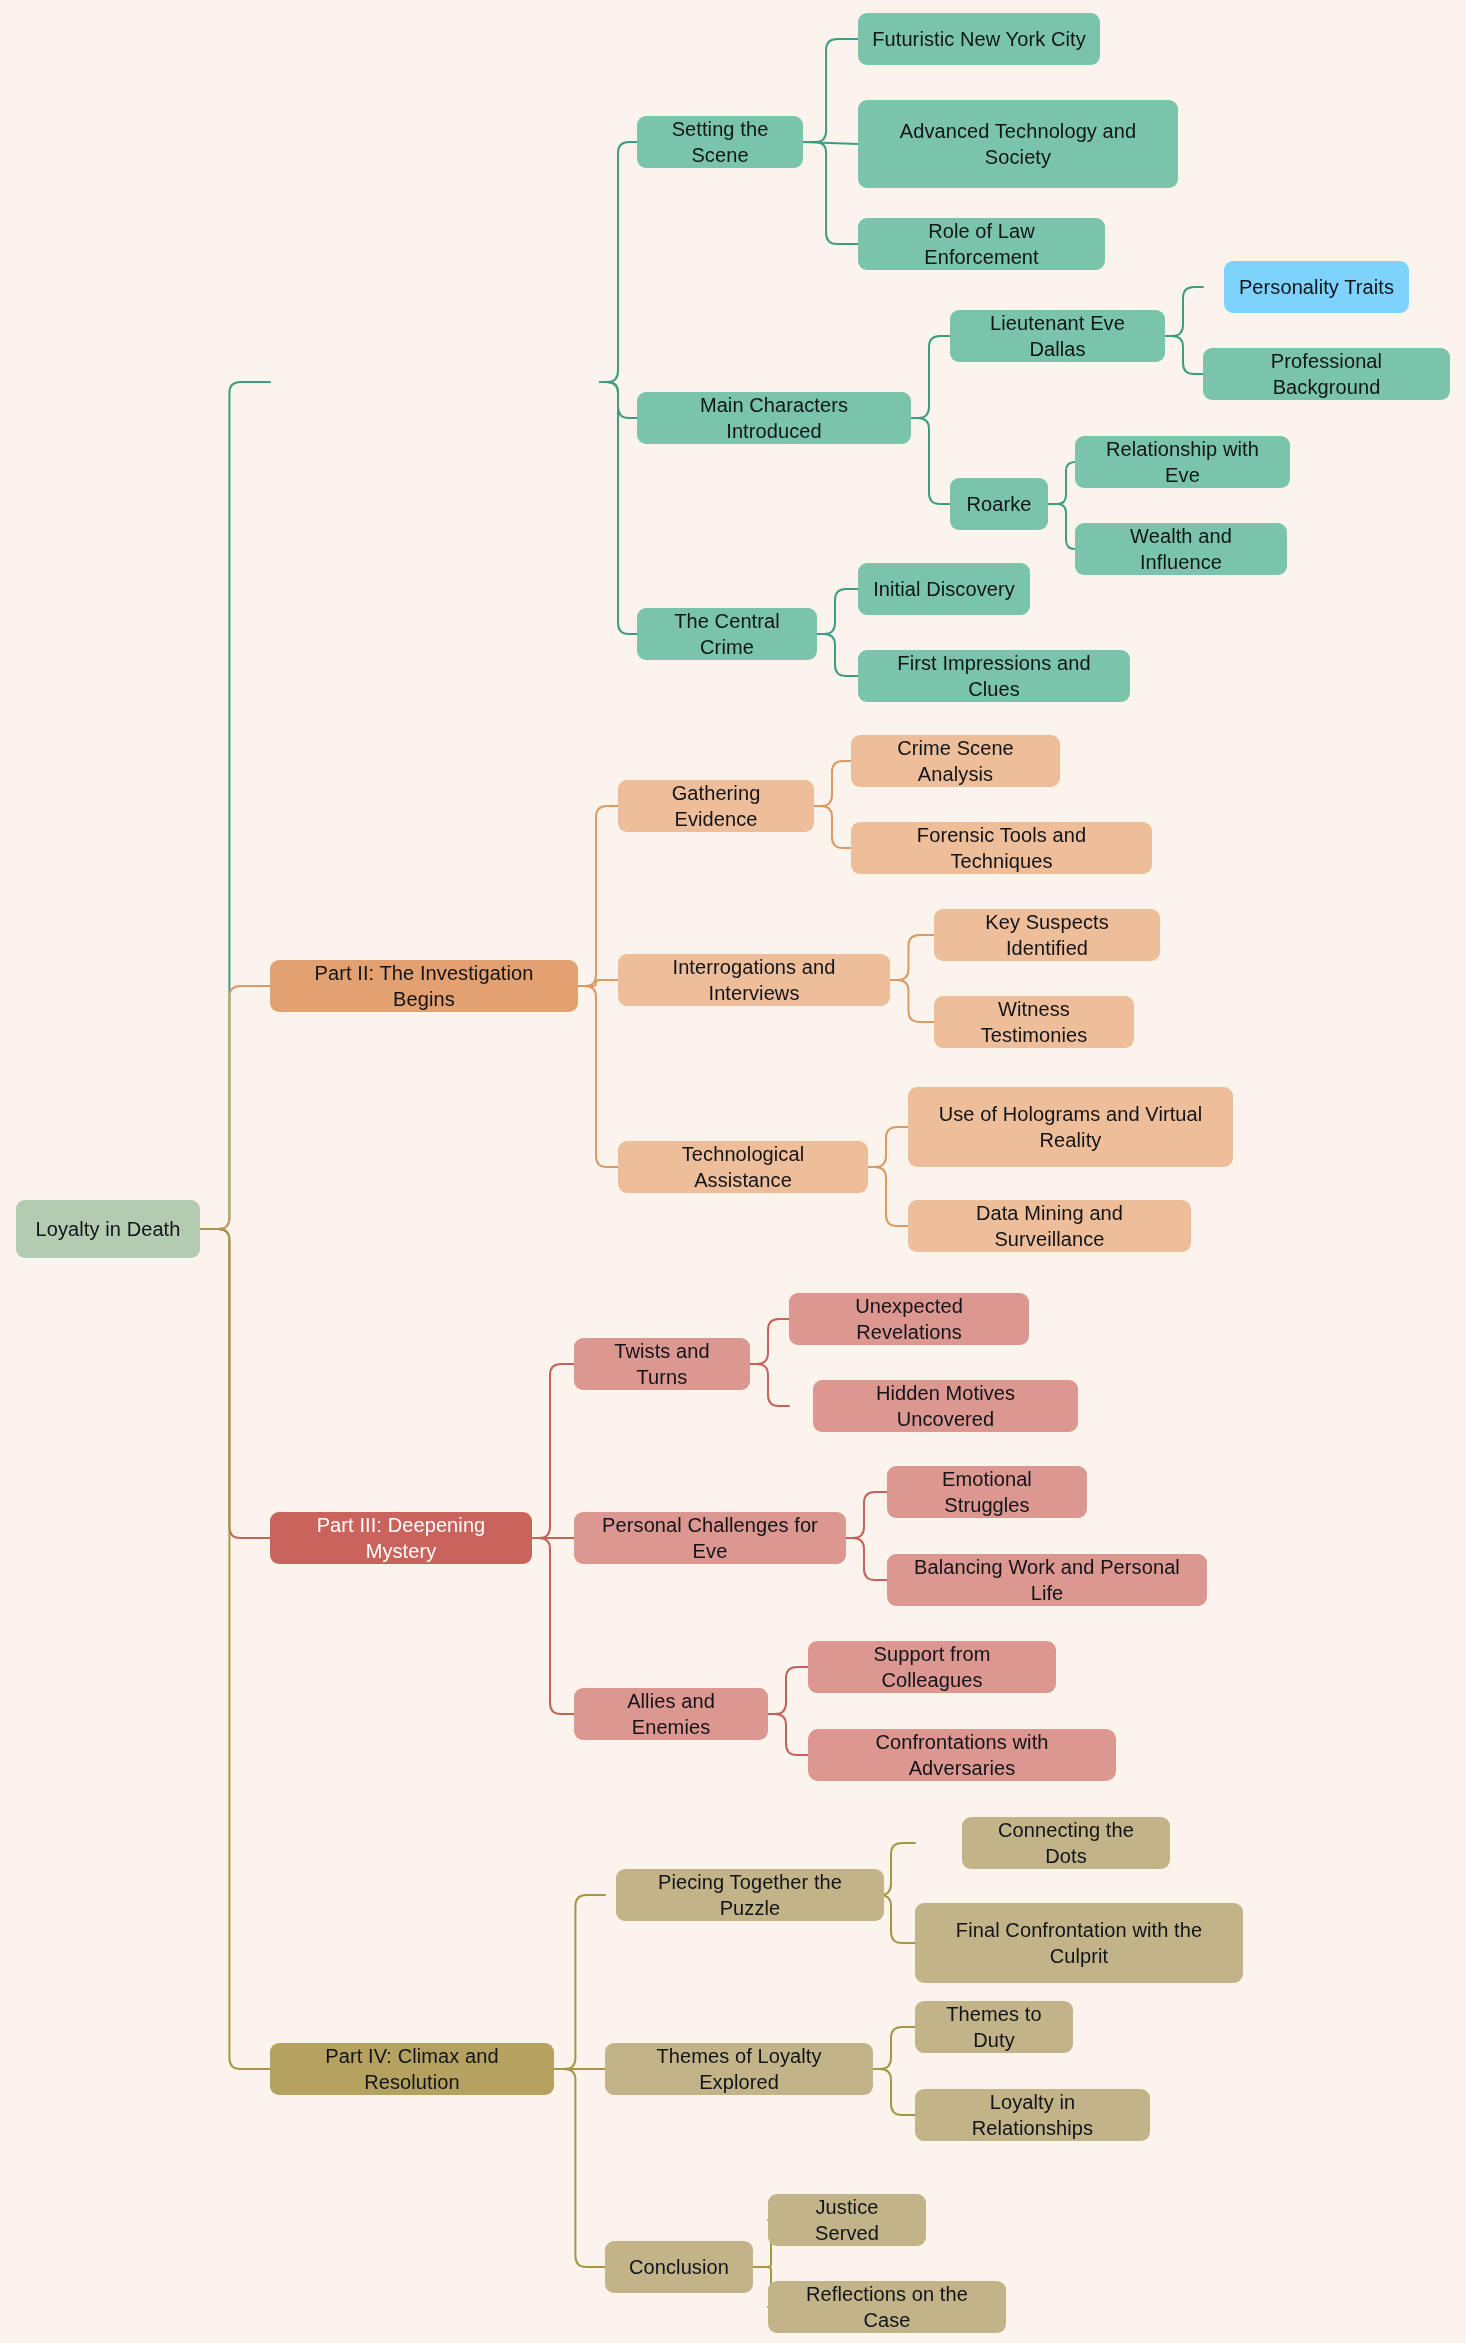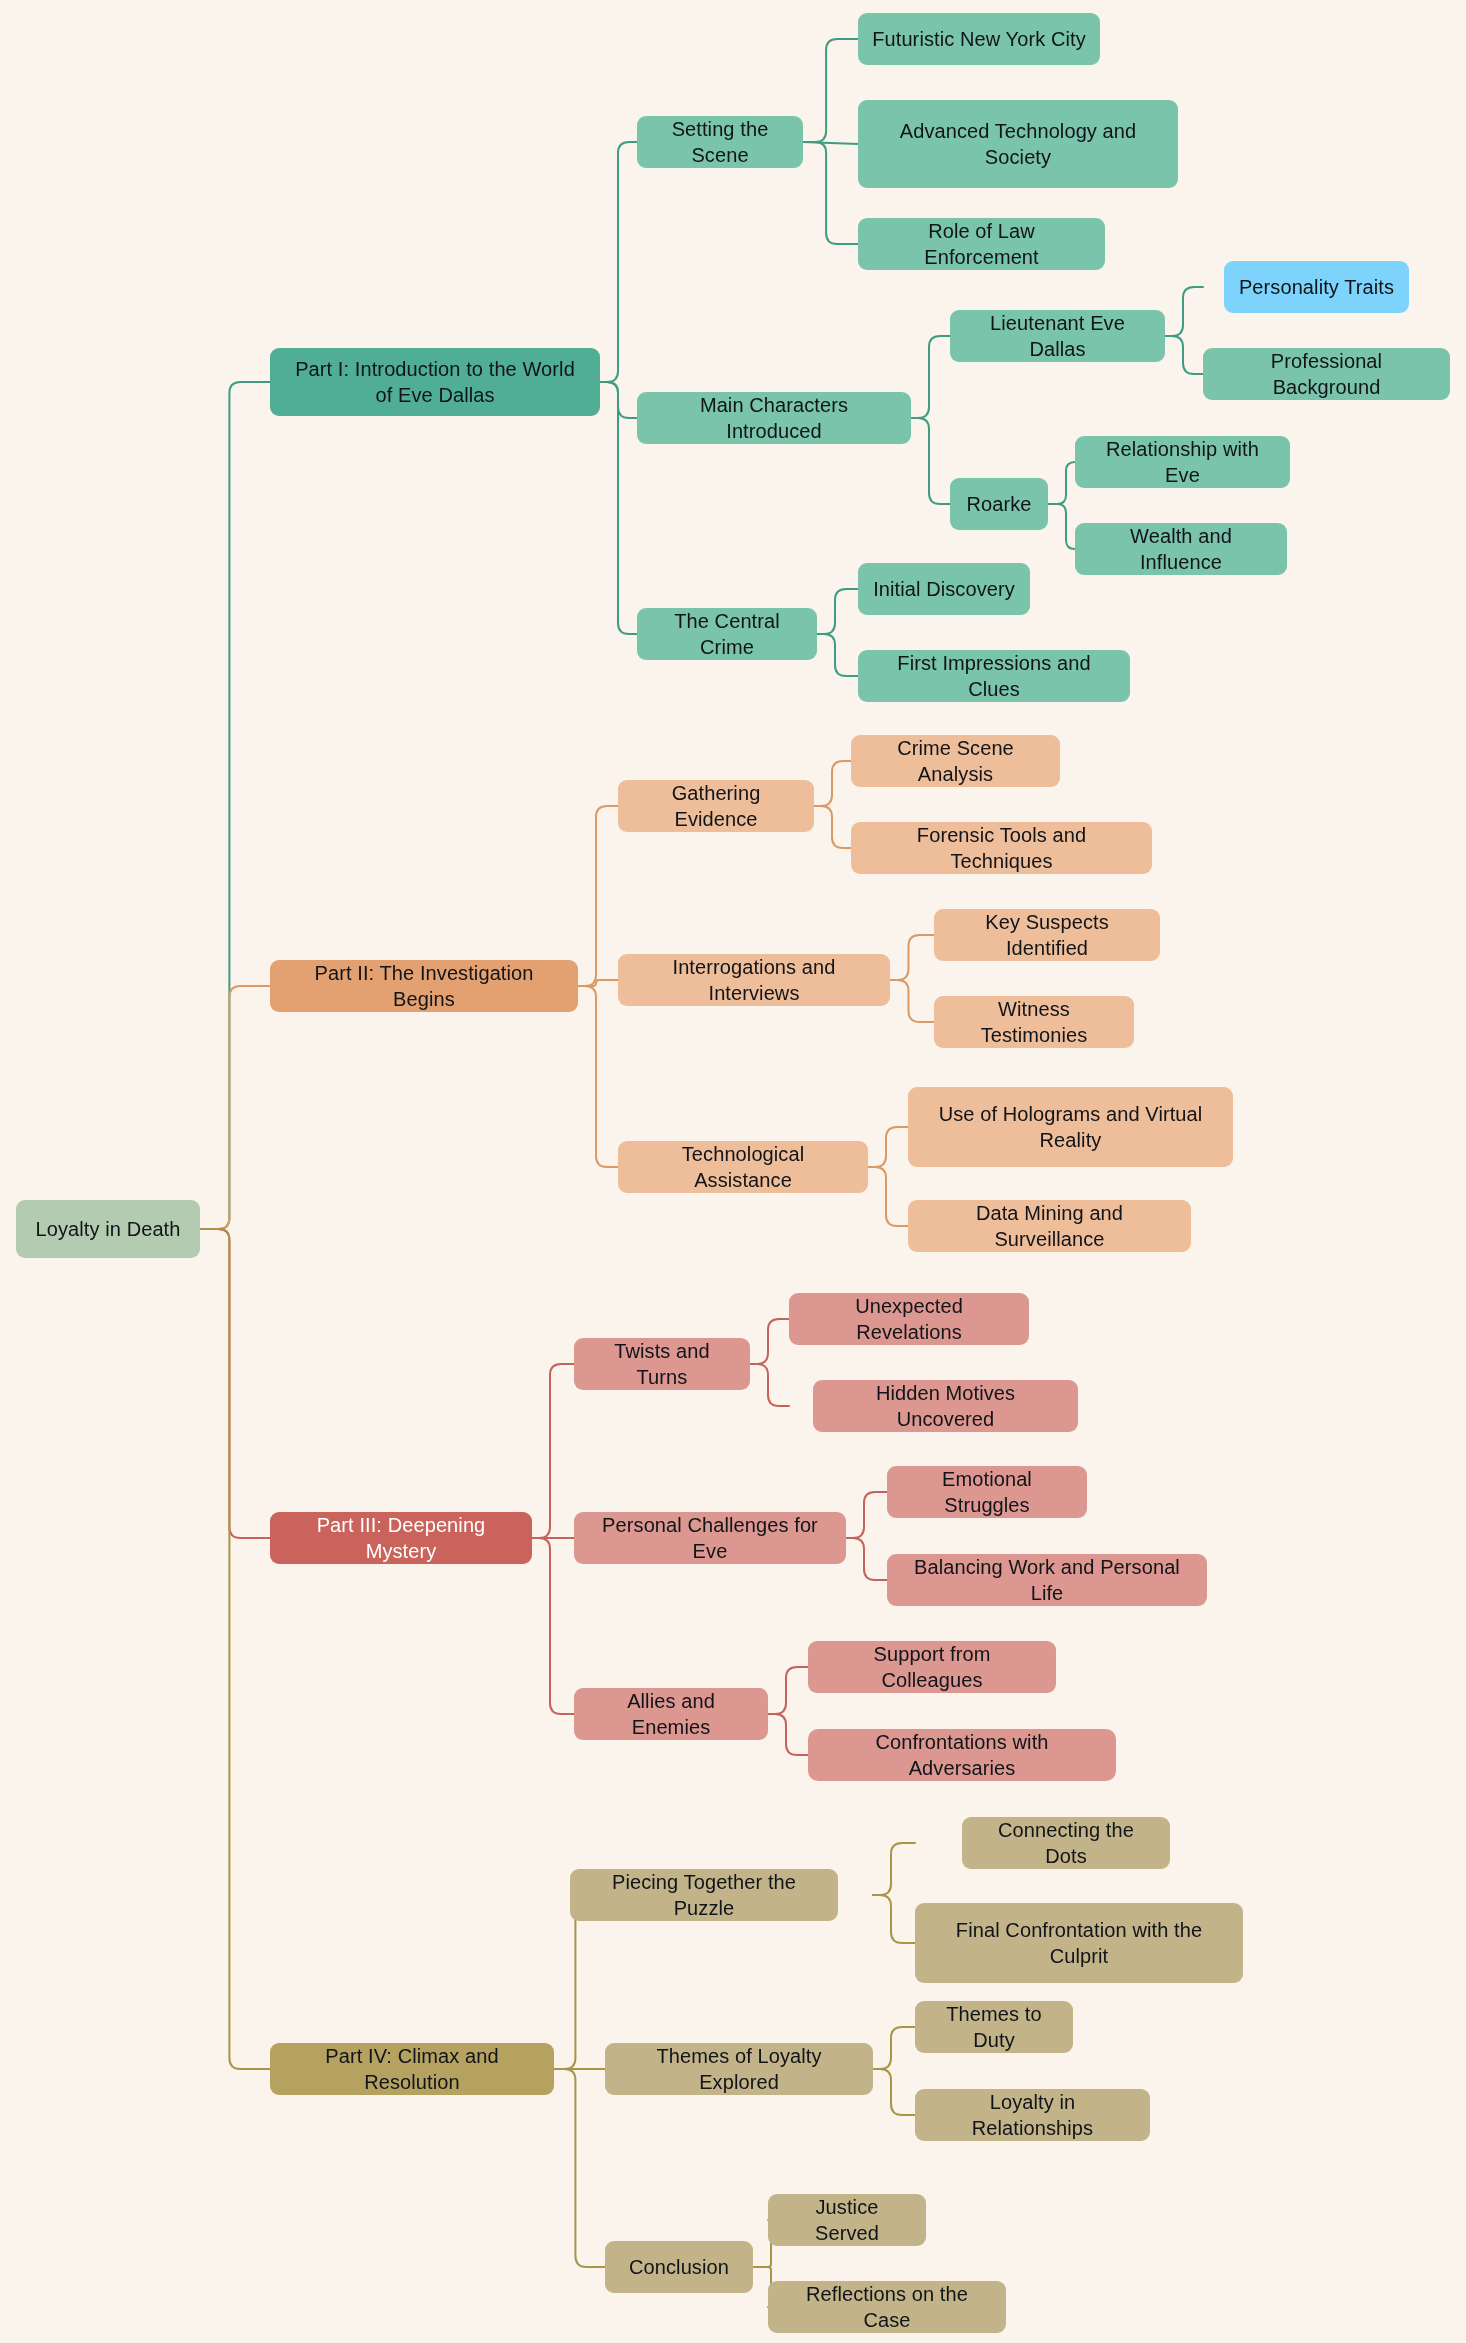--- a/index.html
+++ b/index.html
@@ -74,21 +74,20 @@
       <path d="M 554 2069 L 605 2069" fill="none" stroke="#a99547" stroke-width="2" stroke-linecap="round"></path>
       <path d="M 554 2069 L 564.42 2069 Q 575.42 2069 575.42 2080 L 575.42 2256 Q 575.42 2267 586.42 2267 L 605 2267" fill="none" stroke="#a99547" stroke-width="2" stroke-linecap="round"></path>
       <path d="M 873 1895 L 880 1895 Q 891 1895 891 1884 L 891 1854 Q 891 1843 902 1843 L 915 1843" fill="none" stroke="#a99547" stroke-width="2" stroke-linecap="round"></path>
       <path d="M 873 1895 L 880 1895 Q 891 1895 891 1906 L 891 1932 Q 891 1943 902 1943 L 915 1943" fill="none" stroke="#a99547" stroke-width="2" stroke-linecap="round"></path>
       <path d="M 873 2069 L 880 2069 Q 891 2069 891 2058 L 891 2038 Q 891 2027 902 2027 L 915 2027" fill="none" stroke="#a99547" stroke-width="2" stroke-linecap="round"></path>
       <path d="M 873 2069 L 880 2069 Q 891 2069 891 2080 L 891 2104 Q 891 2115 902 2115 L 915 2115" fill="none" stroke="#a99547" stroke-width="2" stroke-linecap="round"></path>
       <path d="M 753 2267 L 768 2267 Q 771 2267 771 2264 L 771 2223 Q 771 2220 774 2220 L 768 2220" fill="none" stroke="#a99547" stroke-width="2" stroke-linecap="round"></path>
       <path d="M 753 2267 L 768 2267 Q 771 2267 771 2270 L 771 2304 Q 771 2307 774 2307 L 768 2307" fill="none" stroke="#a99547" stroke-width="2" stroke-linecap="round"></path>
     </svg>
 <div class="node lvl0" style="left: 16px; top: 1200px; width: 184px; height: 58px; background: rgb(179, 203, 176);">Loyalty in Death</div>
-    <div class="node lvl1" style="left: 270px; top: 348px; width: 330px; height: 68px; background: rgb(79, 174, 148);">Part I: Introduction to the World of Eve Dallas</div>
     <div class="node lvl2" style="left: 637px; top: 116px; width: 166px; height: 52px; background: rgb(121, 196, 171);">Setting the Scene</div>
     <div class="node lvl3" style="left: 858px; top: 13px; width: 242px; height: 52px; background: rgb(121, 196, 171);">Futuristic New York City</div>
     <div class="node lvl3" style="left: 858px; top: 100px; width: 320px; height: 88px; background: rgb(121, 196, 171);">Advanced Technology and Society</div>
     <div class="node lvl3" style="left: 858px; top: 218px; width: 247px; height: 52px; background: rgb(121, 196, 171);">Role of Law Enforcement</div>
     <div class="node lvl2" style="left: 637px; top: 392px; width: 274px; height: 52px; background: rgb(121, 196, 171);">Main Characters Introduced</div>
     <div class="node lvl3" style="left: 950px; top: 310px; width: 215px; height: 52px; background: rgb(121, 196, 171);">Lieutenant Eve Dallas</div>
     <div class="node lvl3" style="left: 1203px; top: 261px; width: 185px; height: 52px; background: #7dd3fc; margin-left: 21px;">Personality Traits</div>
     <div class="node lvl3" style="left: 1203px; top: 348px; width: 247px; height: 52px; background: rgb(121, 196, 171);">Professional Background</div>
     <div class="node lvl3" style="left: 950px; top: 478px; width: 98px; height: 52px; background: rgb(121, 196, 171);">Roarke</div>
     <div class="node lvl3" style="left: 1075px; top: 436px; width: 215px; height: 52px; background: rgb(121, 196, 171);">Relationship with Eve</div>
@@ -110,21 +109,21 @@
     <div class="node lvl2" style="left: 574px; top: 1338px; width: 176px; height: 52px; background: rgb(220, 151, 145);">Twists and Turns</div>
     <div class="node lvl3" style="left: 789px; top: 1293px; width: 240px; height: 52px; background: rgb(220, 151, 145);">Unexpected Revelations</div>
     <div class="node lvl3" style="left: 789px; top: 1380px; width: 265px; height: 52px; background: rgb(220, 151, 145); margin-left: 24px;">Hidden Motives Uncovered</div>
     <div class="node lvl2" style="left: 574px; top: 1512px; width: 272px; height: 52px; background: rgb(220, 151, 145);">Personal Challenges for Eve</div>
     <div class="node lvl3" style="left: 887px; top: 1466px; width: 200px; height: 52px; background: rgb(220, 151, 145);">Emotional Struggles</div>
     <div class="node lvl3" style="left: 887px; top: 1554px; width: 320px; height: 52px; background: rgb(220, 151, 145);">Balancing Work and Personal Life</div>
     <div class="node lvl2" style="left: 574px; top: 1688px; width: 194px; height: 52px; background: rgb(220, 151, 145);">Allies and Enemies</div>
     <div class="node lvl3" style="left: 808px; top: 1641px; width: 248px; height: 52px; background: rgb(220, 151, 145);">Support from Colleagues</div>
     <div class="node lvl3" style="left: 808px; top: 1729px; width: 308px; height: 52px; background: rgb(220, 151, 145); border-radius: 10px;">Confrontations with Adversaries</div>
     <div class="node lvl1" style="left: 270px; top: 2043px; width: 284px; height: 52px; background: rgb(181, 162, 96);">Part IV: Climax and Resolution</div>
-    <div class="node lvl2" style="left: 570px; top: 1869px; width: 268px; height: 52px; background: rgb(194, 179, 137);">Piecing Together the Puzzle</div>
+    <div class="node lvl2" style="left: 616px; top: 1869px; width: 268px; height: 52px; background: rgb(194, 179, 137);">Piecing Together the Puzzle</div>
     <div class="node lvl3" style="left: 915px; top: 1817px; width: 208px; height: 52px; background: rgb(194, 179, 137); margin-left: 47px;">Connecting the Dots</div>
     <div class="node lvl3" style="left: 915px; top: 1903px; width: 328px; height: 80px; background: rgb(194, 179, 137);">Final Confrontation with the Culprit</div>
     <div class="node lvl2" style="left: 605px; top: 2043px; width: 268px; height: 52px; background: rgb(194, 179, 137);">Themes of Loyalty Explored</div>
     <div class="node lvl3" style="left: 915px; top: 2001px; width: 158px; height: 52px; background: rgb(194, 179, 137);">Themes to Duty</div>
     <div class="node lvl3" style="left: 915px; top: 2089px; width: 235px; height: 52px; background: rgb(194, 179, 137);">Loyalty in Relationships</div>
     <div class="node lvl2" style="left: 605px; top: 2241px; width: 148px; height: 52px; background: rgb(194, 179, 137);">Conclusion</div>
     <div class="node lvl3" style="left: 768px; top: 2194px; width: 158px; height: 52px; background: rgb(194, 179, 137);">Justice Served</div>
     <div class="node lvl3" style="left: 768px; top: 2281px; width: 238px; height: 52px; background: rgb(194, 179, 137);">Reflections on the Case</div>
   </div>
 

